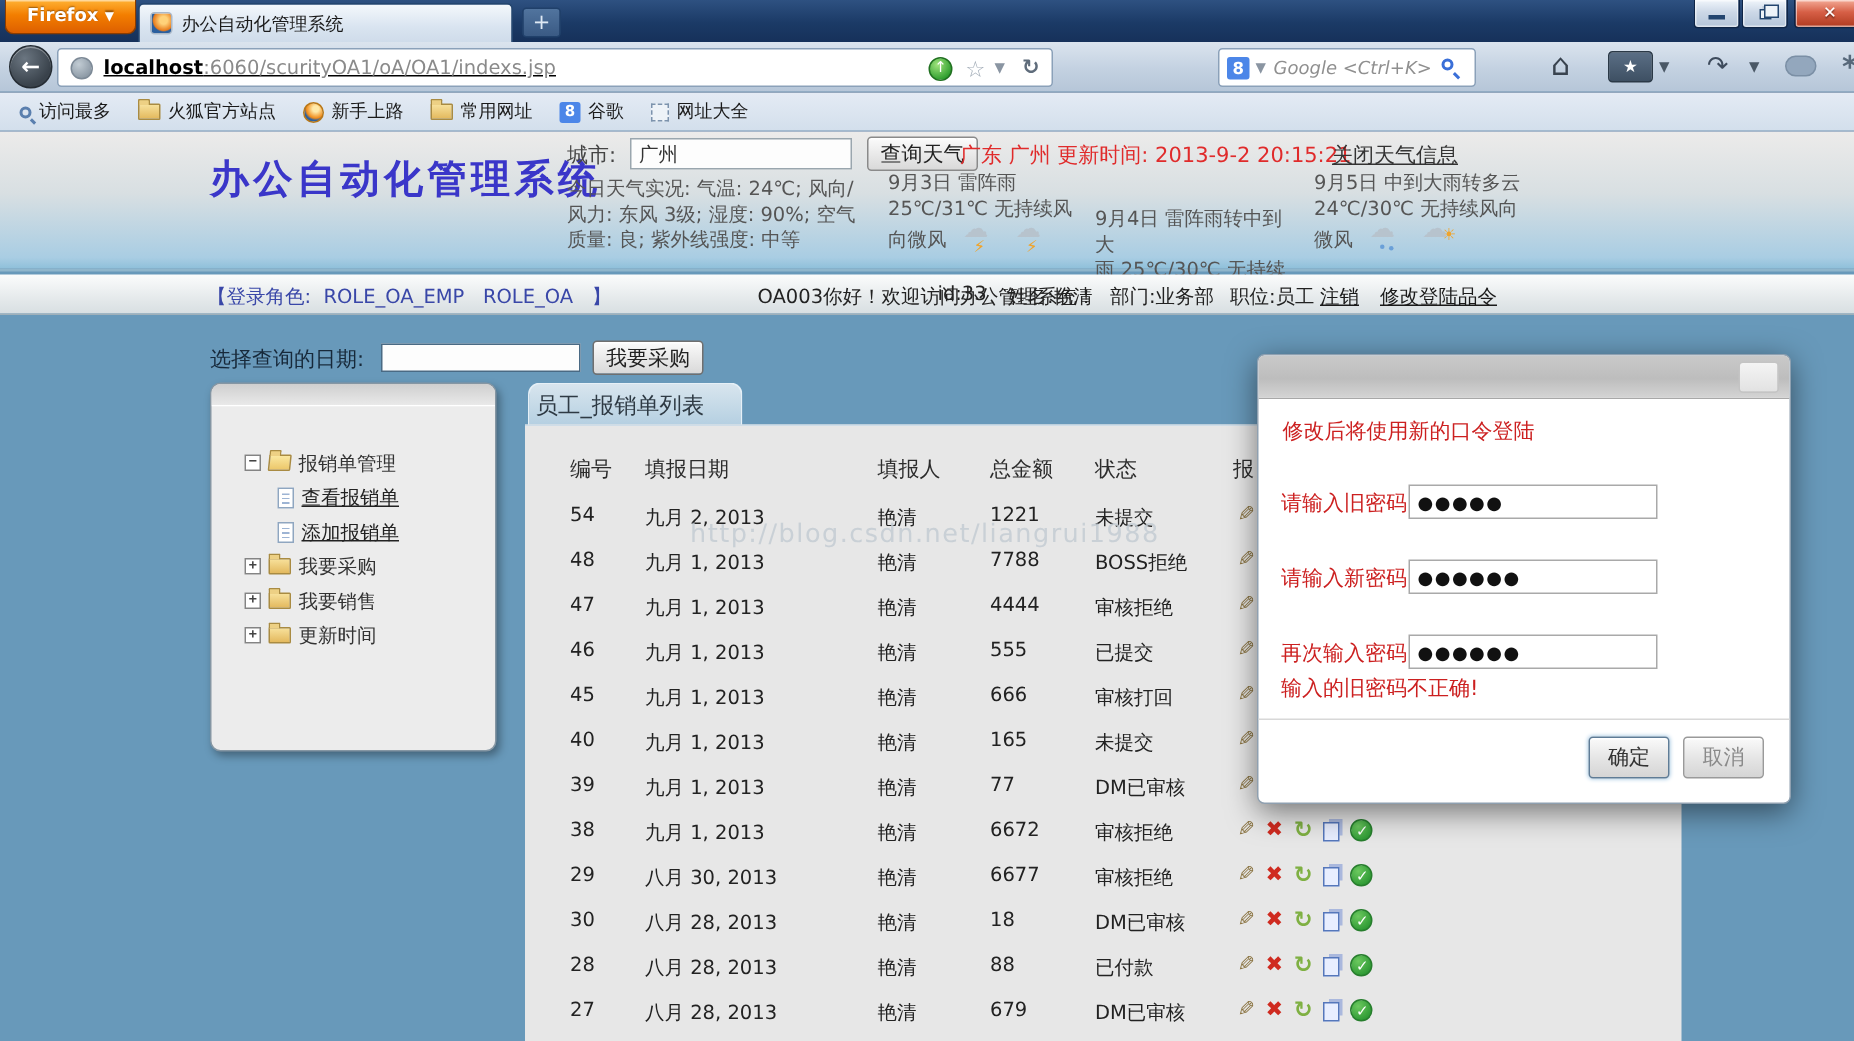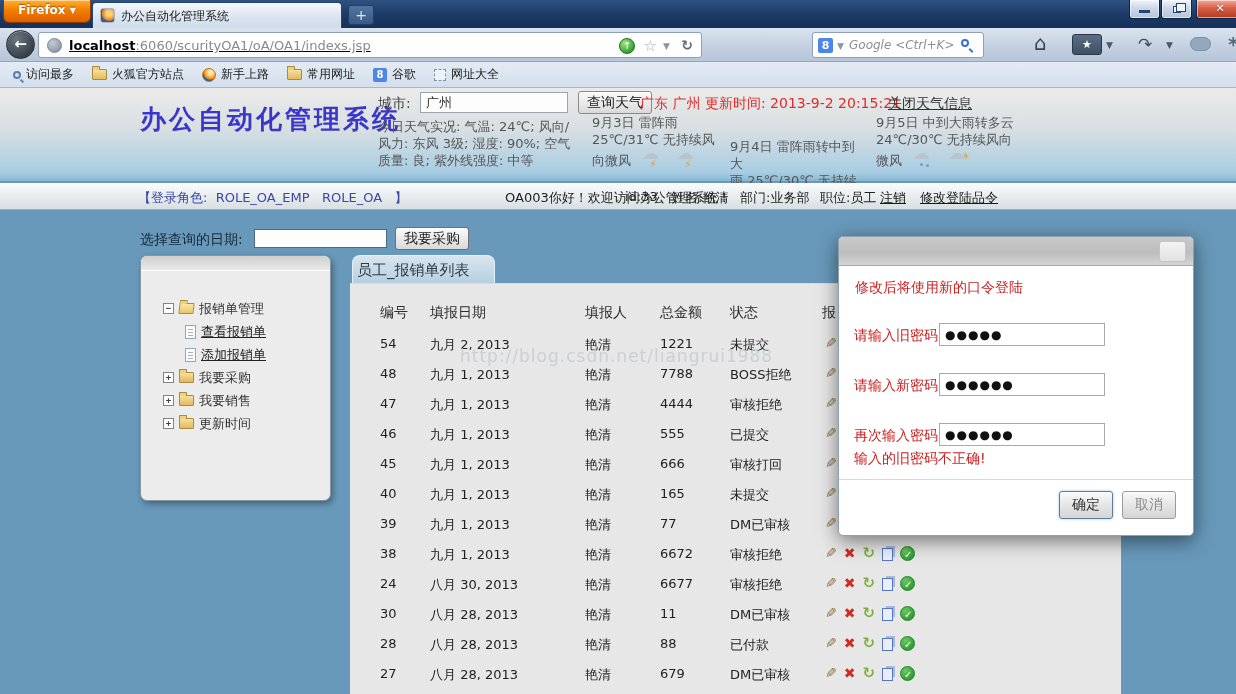--- a/index.html
+++ b/index.html
@@ -518,39 +518,39 @@
     <span class="ops">
       <span class="ico i-edit">✎</span>
       <span class="ico i-del">✖</span>
       <span class="ico i-sub">↻</span>
       <span class="ico i-copy"></span>
       <span class="ico i-ok"></span>
     </span>
   </div>
 
   <div class="trow">
-    <span class="c col-id">24</span>
+    <span class="c col-id">29</span>
     <span class="c col-date">八月 30, 2013</span>
     <span class="c col-person">艳清</span>
     <span class="c col-amount">6677</span>
     <span class="c col-status">审核拒绝</span>
     <span class="ops">
       <span class="ico i-edit">✎</span>
       <span class="ico i-del">✖</span>
       <span class="ico i-sub">↻</span>
       <span class="ico i-copy"></span>
       <span class="ico i-ok"></span>
     </span>
   </div>
 
   <div class="trow">
     <span class="c col-id">30</span>
     <span class="c col-date">八月 28, 2013</span>
     <span class="c col-person">艳清</span>
-    <span class="c col-amount">11</span>
+    <span class="c col-amount">18</span>
     <span class="c col-status">DM已审核</span>
     <span class="ops">
       <span class="ico i-edit">✎</span>
       <span class="ico i-del">✖</span>
       <span class="ico i-sub">↻</span>
       <span class="ico i-copy"></span>
       <span class="ico i-ok"></span>
     </span>
   </div>
 

